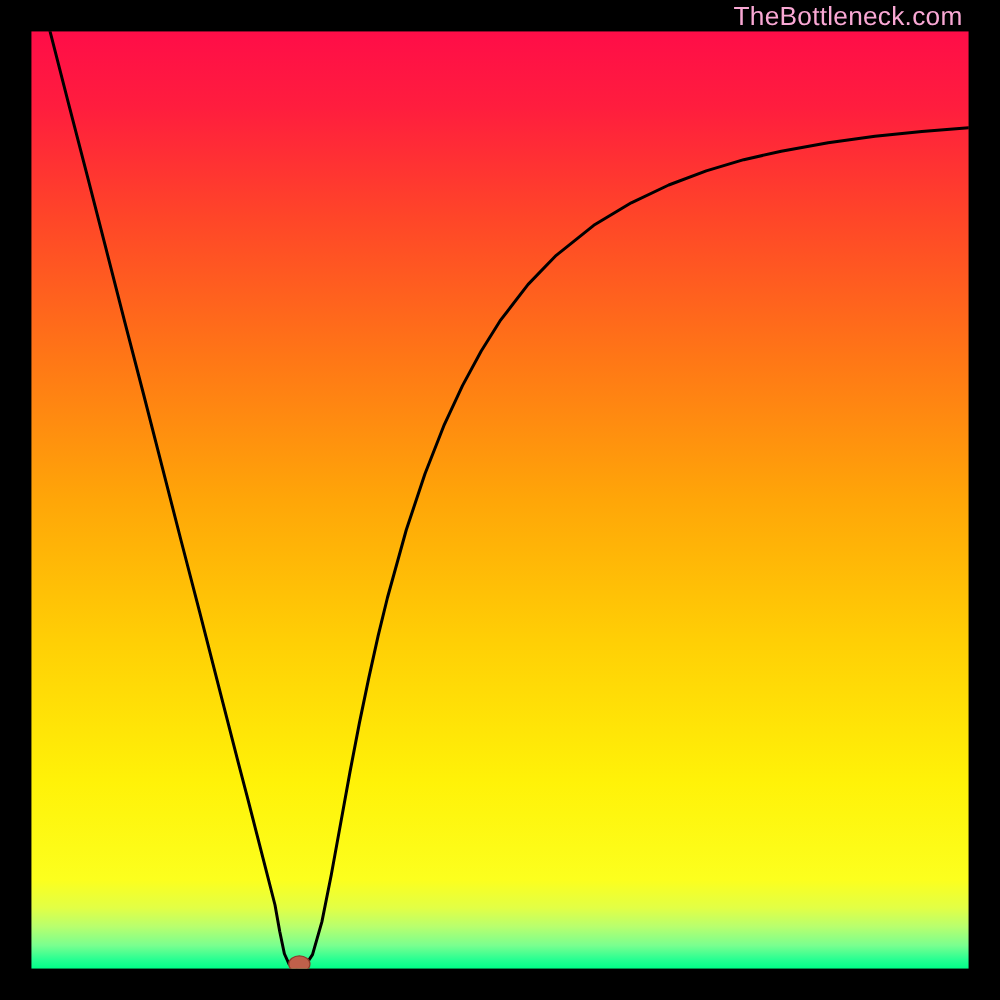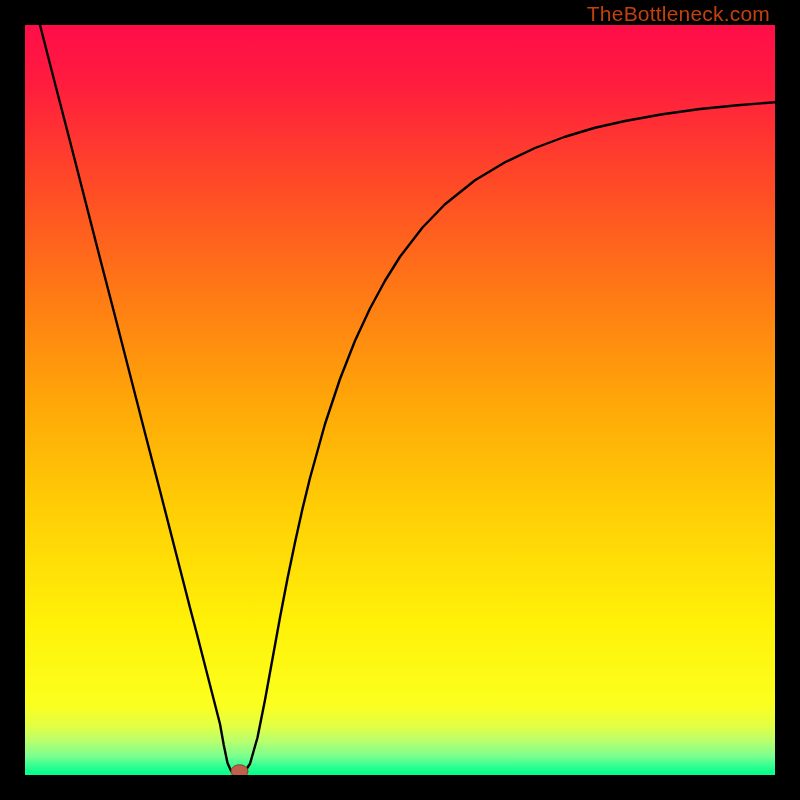--- a/index.html
+++ b/index.html
@@ -23,21 +23,21 @@
     position: absolute;
     left: 0;
     top: 0;
     width: 750px;
     height: 750px;
   }
   .watermark {
     position: absolute;
     top: 2px;
     right: 30px;
-    color: #c2410c;
+    color: #f9a8d4;
     font-size: 21px;
     font-weight: 500;
     letter-spacing: 0.2px;
   }
 </style>
 </head>
 <body>
 
 <div class="watermark">TheBottleneck.com</div>
 

